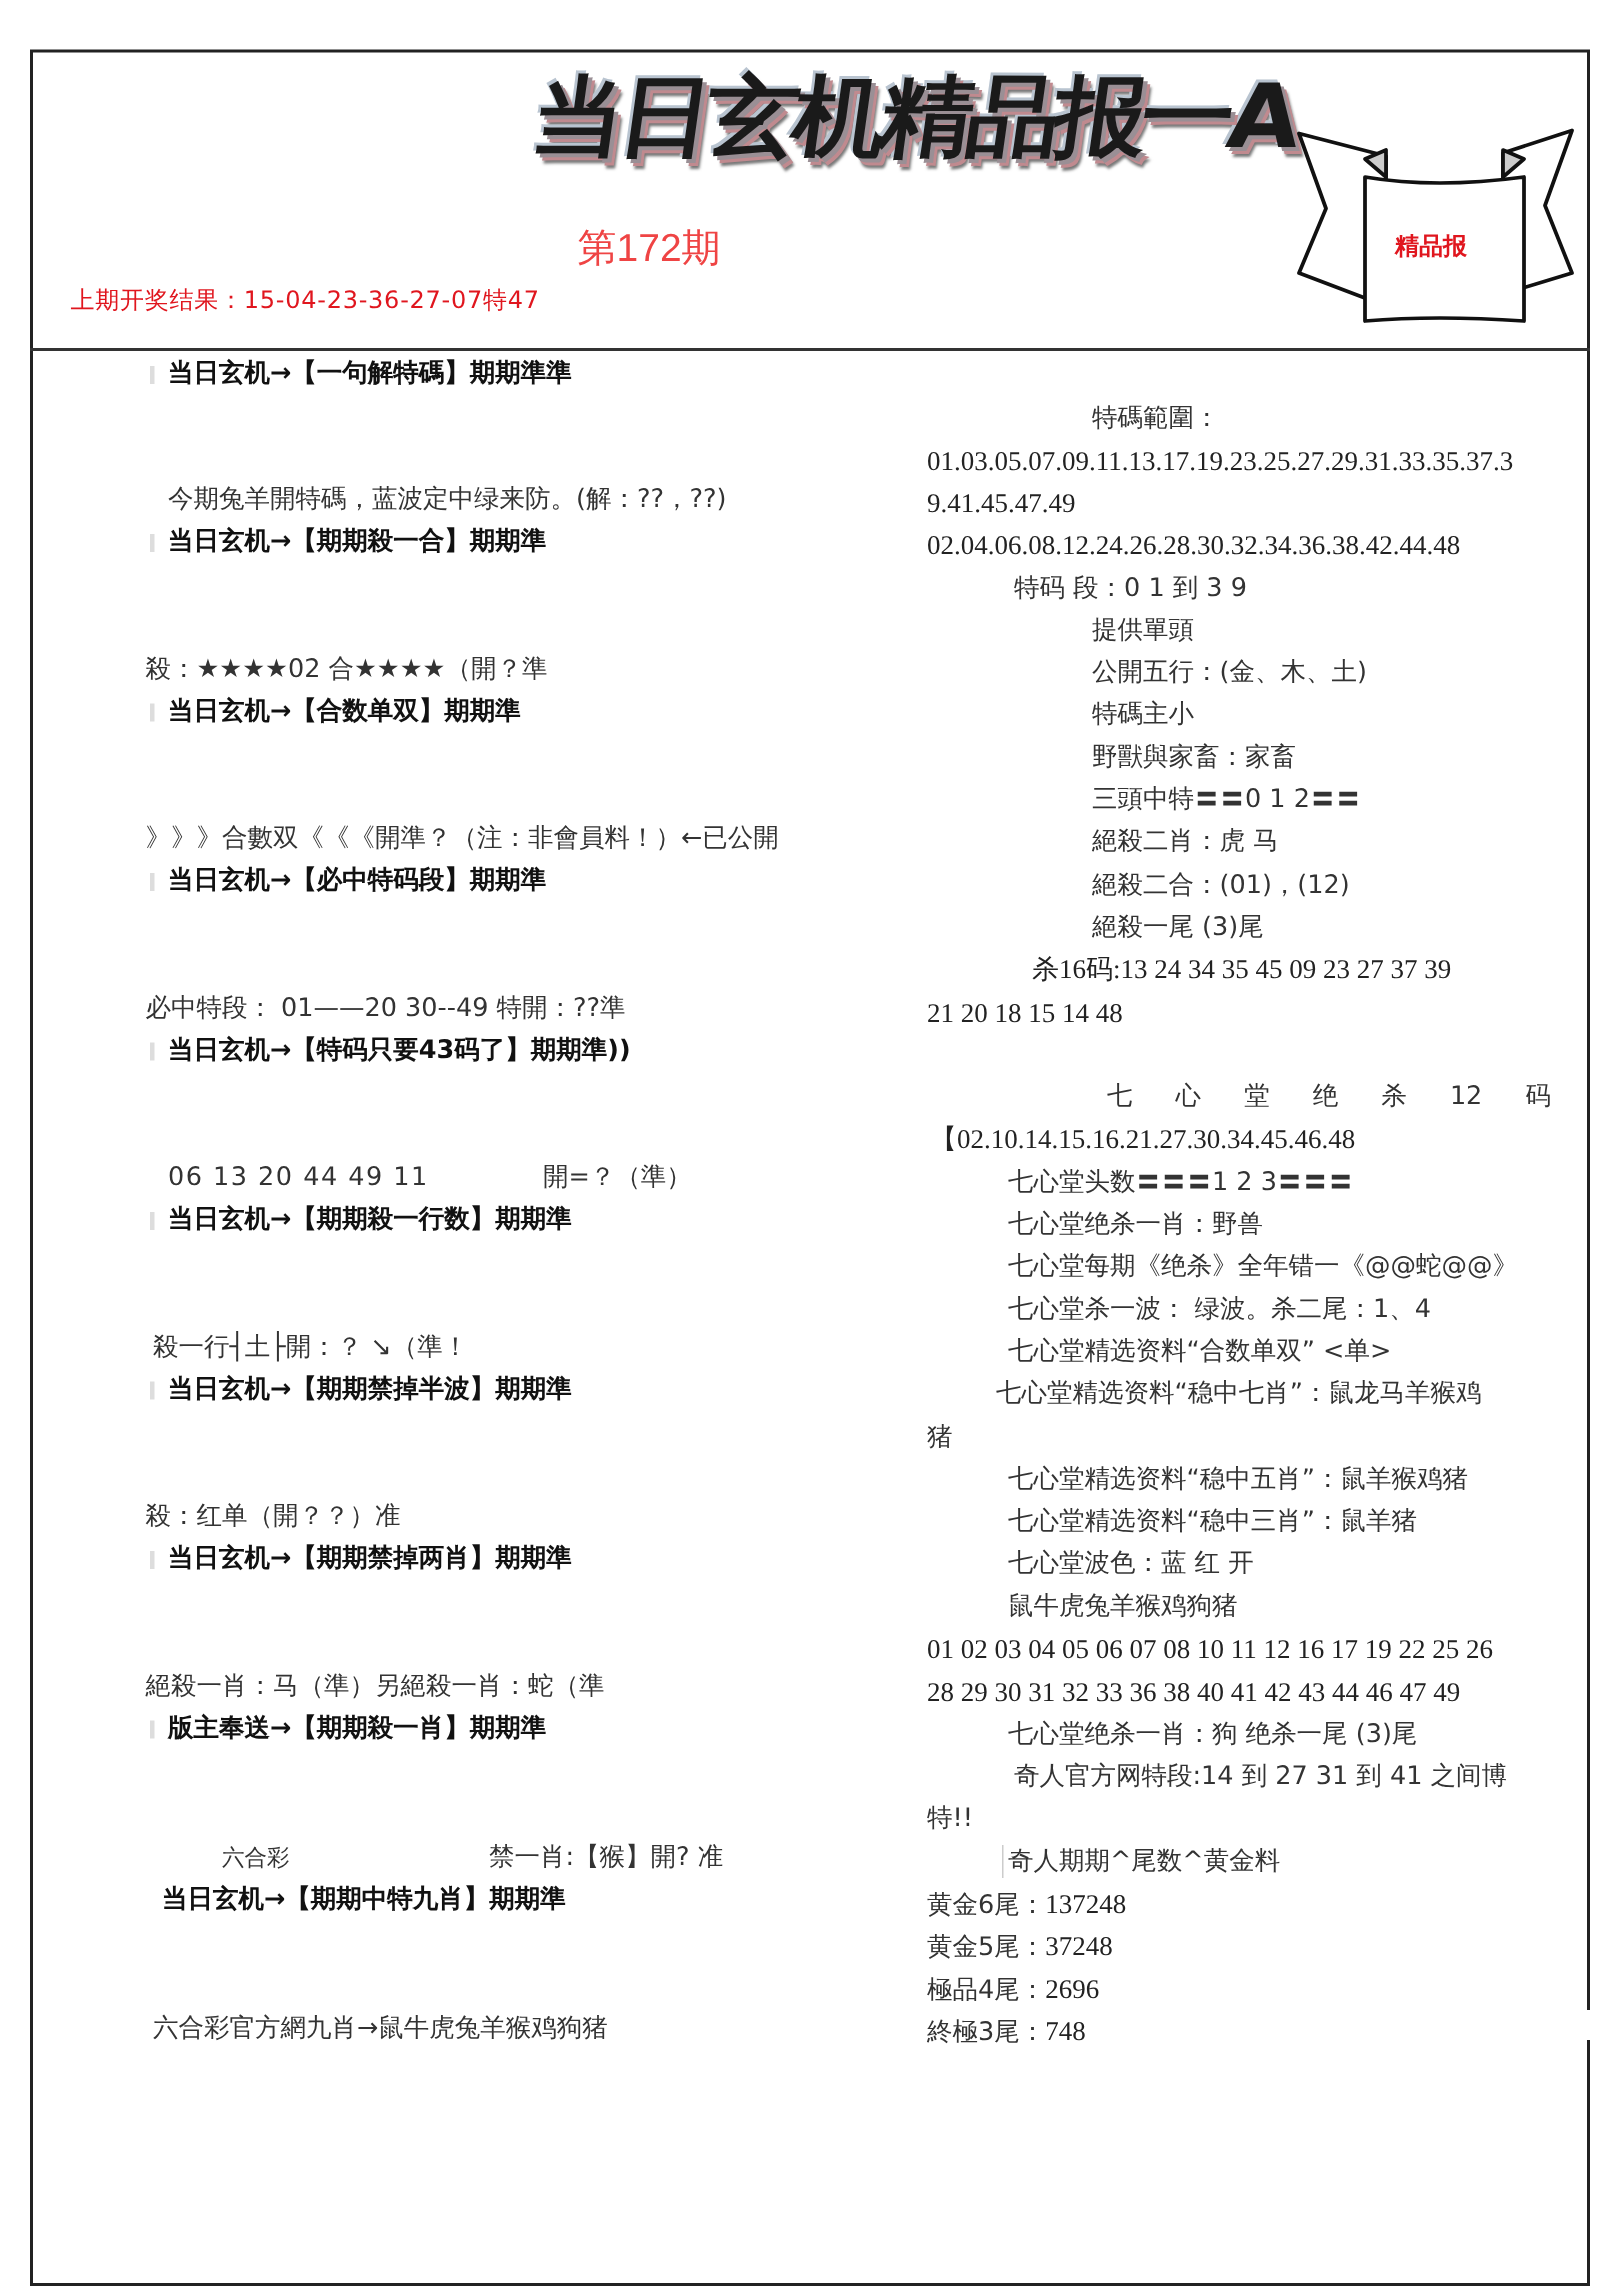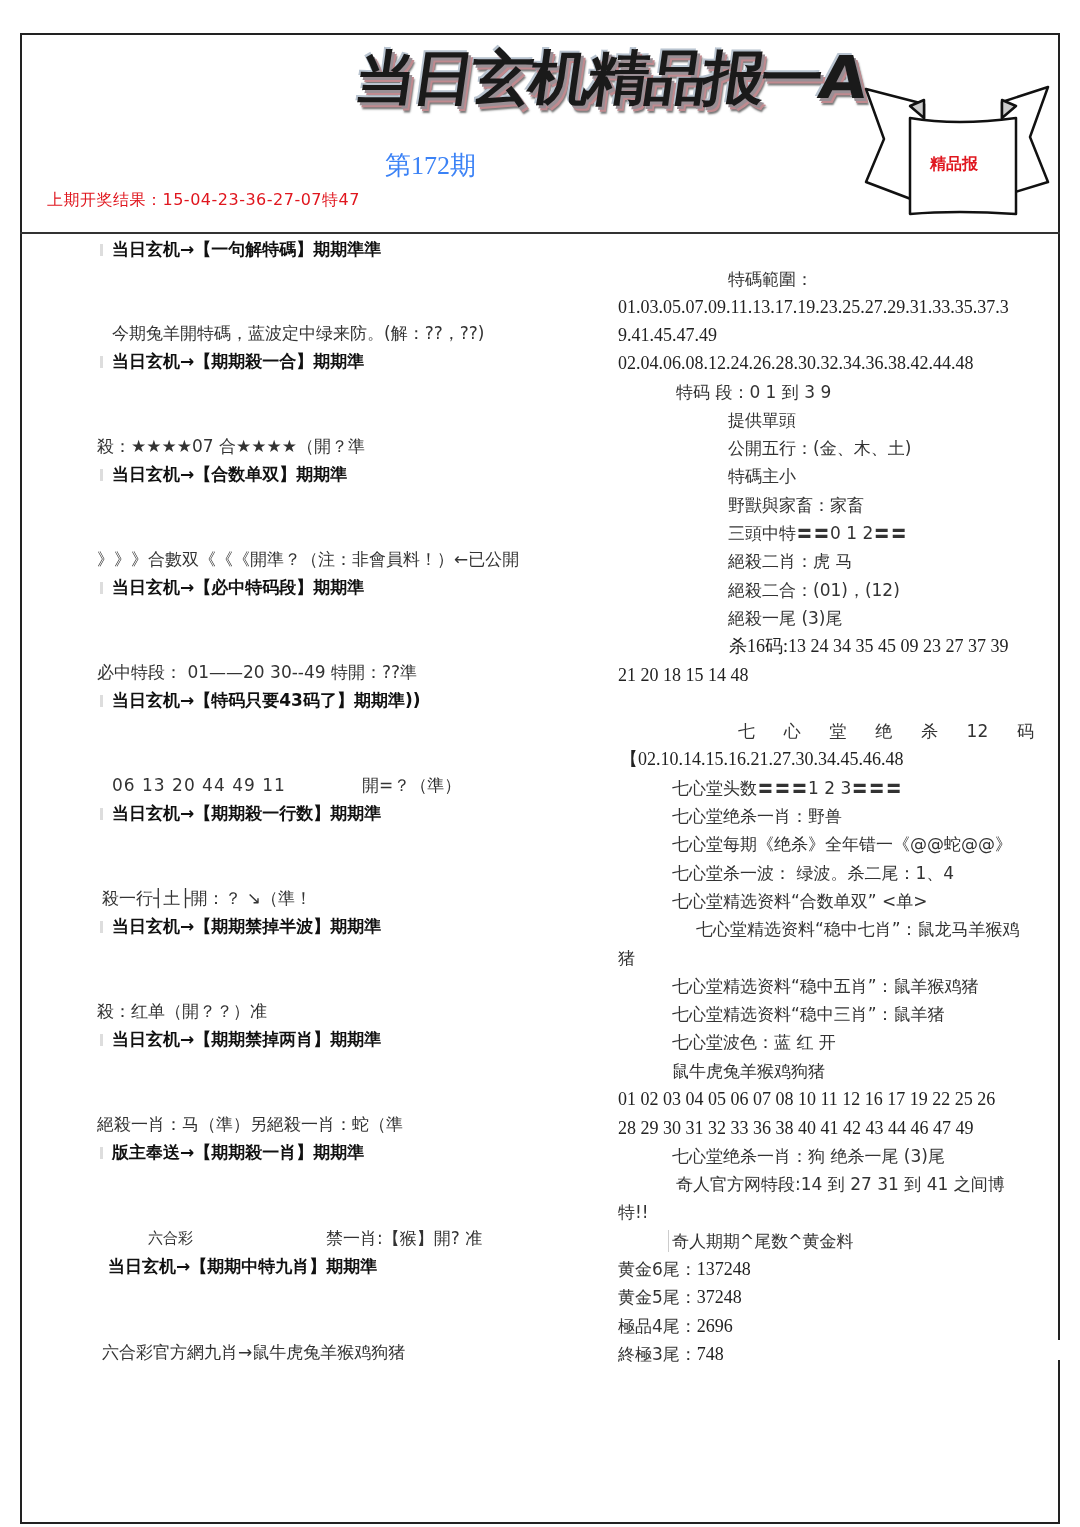--- a/index.html
+++ b/index.html
@@ -6,22 +6,22 @@
   body { width:1080px; height:1527px; position:relative; overflow:hidden;
          font-family:"DejaVu Serif","Liberation Serif",serif; color:#222; }
   .frame { position:absolute; left:20px; top:33px; width:1040px; height:1491px;
            border:2px solid #222; box-sizing:border-box; }
   .header { position:absolute; left:20px; top:33px; width:1040px; height:201px; }
   .header-divider { position:absolute; left:20px; top:232px; width:1040px; height:2px; background:#333; }
   .banner-title { position:absolute; left:355px; top:38px; font-family:"DejaVu Sans","Liberation Sans",sans-serif;
       font-size:62px; font-weight:900; letter-spacing:-4px; line-height:80px; white-space:nowrap;
       color:#1a1a1a; transform:skewX(-8deg) scaleY(0.95);
       text-shadow: 3px 3px 0 #9a8f95, 5px 5px 0 #c08a8f, -2px -2px 0 #b9c4d0, 6px 7px 2px #777; }
-  .issue { position:absolute; left:385px; top:148px; font-family:Liberation Serif, serif;
-      font-size:26px; color:#3b82f6; }
+  .issue { position:absolute; left:385px; top:148px; font-family:Liberation Sans, sans-serif;
+      font-size:26px; color:#ef4444; }
   .last-result { position:absolute; left:47px; top:190px; font-family:"DejaVu Sans","Liberation Sans",sans-serif;
       font-size:16px; color:#e0161e; letter-spacing:0.5px; white-space:nowrap; }
   .ribbon { position:absolute; left:862px; top:84px; width:190px; height:132px; }
   .ribbon-text { position:absolute; left:930px; top:154px; font-family:"DejaVu Sans","Liberation Sans",sans-serif;
       font-size:16px; font-weight:bold; color:#e0161e; }
   .line { position:absolute; white-space:nowrap; font-size:17px; line-height:22px; }
   .bold { font-weight:bold; font-family:"DejaVu Sans","Liberation Sans",sans-serif; font-size:17px; color:#111; }
   .plain { font-family:"DejaVu Sans","Liberation Sans",sans-serif; color:#333; }
   .num { font-family:"Liberation Serif","DejaVu Serif",serif; font-size:18px; color:#222; }
   .bullet { position:absolute; width:3px; height:12px; background:#ddd; }
@@ -52,21 +52,21 @@
 
 <div class="header-divider"></div>
 
 <div>
   <span class="bullet" style="left:100px;top:244px"></span>
   <div class="line bold" style="left:112px;top:238px">当日玄机→【一句解特碼】期期準準</div>
   <div class="line plain" style="left:112px;top:322px">今期兔羊開特碼，蓝波定中绿来防。(解：??，??)</div>
 
   <span class="bullet" style="left:100px;top:356px"></span>
   <div class="line bold" style="left:112px;top:350px">当日玄机→【期期殺一合】期期準</div>
-  <div class="line plain" style="left:97px;top:435px">殺：★★★★07 合★★★★（開？準</div>
+  <div class="line plain" style="left:97px;top:435px">殺：★★★★02 合★★★★（開？準</div>
 
   <span class="bullet" style="left:100px;top:469px"></span>
   <div class="line bold" style="left:112px;top:463px">当日玄机→【合数单双】期期準</div>
   <div class="line plain" style="left:97px;top:548px">》》》合數双《《《開準？（注：非會員料！）←已公開</div>
 
   <span class="bullet" style="left:100px;top:582px"></span>
   <div class="line bold" style="left:112px;top:576px">当日玄机→【必中特码段】期期準</div>
   <div class="line plain" style="left:97px;top:661px">必中特段：  01——20 30--49 特開：??準</div>
 
   <span class="bullet" style="left:100px;top:695px"></span>
@@ -102,39 +102,39 @@
   <div class="line num" style="left:618px;top:352px">02.04.06.08.12.24.26.28.30.32.34.36.38.42.44.48</div>
   <div class="line plain" style="left:676px;top:381px">特码 段：0 1 到 3 9</div>
   <div class="line plain" style="left:728px;top:409px">提供單頭</div>
   <div class="line plain" style="left:728px;top:437px">公開五行：(金、木、土)</div>
   <div class="line plain" style="left:728px;top:465px">特碼主小</div>
   <div class="line plain" style="left:728px;top:494px">野獸與家畜：家畜</div>
   <div class="line plain" style="left:728px;top:522px">三頭中特〓〓0 1 2〓〓</div>
   <div class="line plain" style="left:728px;top:550px">絕殺二肖：虎  马</div>
   <div class="line plain" style="left:728px;top:579px">絕殺二合：(01)，(12)</div>
   <div class="line plain" style="left:728px;top:607px">絕殺一尾 (3)尾</div>
-  <div class="line num" style="left:729px;top:635px">杀16码:13 24 34 35 45 09 23 27 37 39</div>
+  <div class="line num" style="left:688px;top:635px">杀16码:13 24 34 35 45 09 23 27 37 39</div>
   <div class="line num" style="left:618px;top:664px">21 20 18 15 14 48</div>
 
   <div class="line plain" style="left:738px;top:720px;width:296px;display:flex;justify-content:space-between">
     <span>七</span>
     <span>心</span>
     <span>堂</span>
     <span>绝</span>
     <span>杀</span>
     <span>12</span>
     <span>码</span>
   </div>
   <div class="line num" style="left:620px;top:748px">【02.10.14.15.16.21.27.30.34.45.46.48</div>
   <div class="line plain" style="left:672px;top:777px">七心堂头数〓〓〓1   2   3〓〓〓</div>
   <div class="line plain" style="left:672px;top:805px">七心堂绝杀一肖：野兽</div>
   <div class="line plain" style="left:672px;top:833px">七心堂每期《绝杀》全年错一《@@蛇@@》</div>
   <div class="line plain" style="left:672px;top:862px">七心堂杀一波： 绿波。杀二尾：1、4</div>
   <div class="line plain" style="left:672px;top:890px">七心堂精选资料“合数单双” &lt;单&gt;</div>
-  <div class="line plain" style="left:696px;top:918px">七心堂精选资料“稳中七肖”：鼠龙马羊猴鸡</div>
+  <div class="line plain" style="left:664px;top:918px">七心堂精选资料“稳中七肖”：鼠龙马羊猴鸡</div>
   <div class="line plain" style="left:618px;top:947px">猪</div>
   <div class="line plain" style="left:672px;top:975px">七心堂精选资料“稳中五肖”：鼠羊猴鸡猪</div>
   <div class="line plain" style="left:672px;top:1003px">七心堂精选资料“稳中三肖”：鼠羊猪</div>
   <div class="line plain" style="left:672px;top:1031px">七心堂波色：蓝  红  开</div>
   <div class="line plain" style="left:672px;top:1060px">鼠牛虎兔羊猴鸡狗猪</div>
   <div class="line num" style="left:618px;top:1088px">01 02 03 04 05 06 07 08 10 11 12 16 17 19 22 25 26</div>
   <div class="line num" style="left:618px;top:1117px">28 29 30 31 32 33 36 38 40 41 42 43 44 46 47 49</div>
   <div class="line plain" style="left:672px;top:1145px">七心堂绝杀一肖：狗  绝杀一尾 (3)尾</div>
   <div class="line plain" style="left:676px;top:1173px">奇人官方网特段:14 到 27 31 到 41 之间博</div>
   <div class="line plain" style="left:618px;top:1201px">特!!</div>

